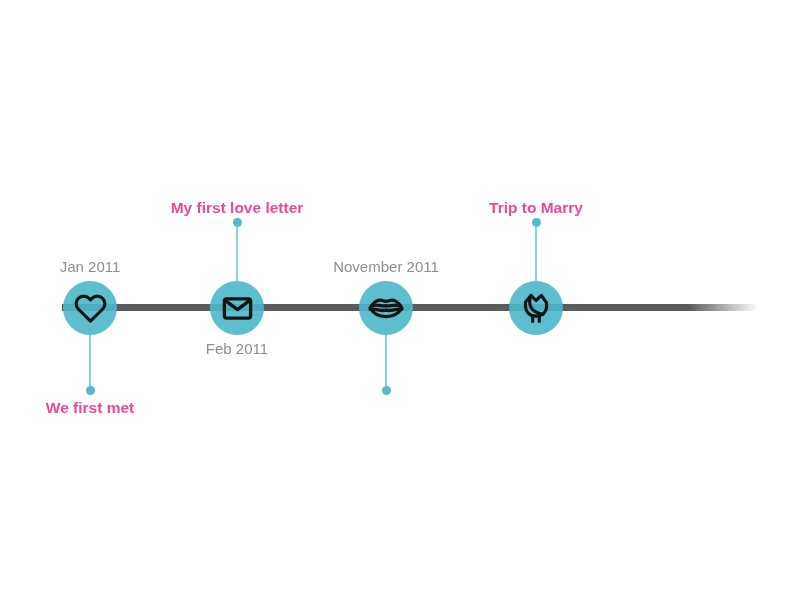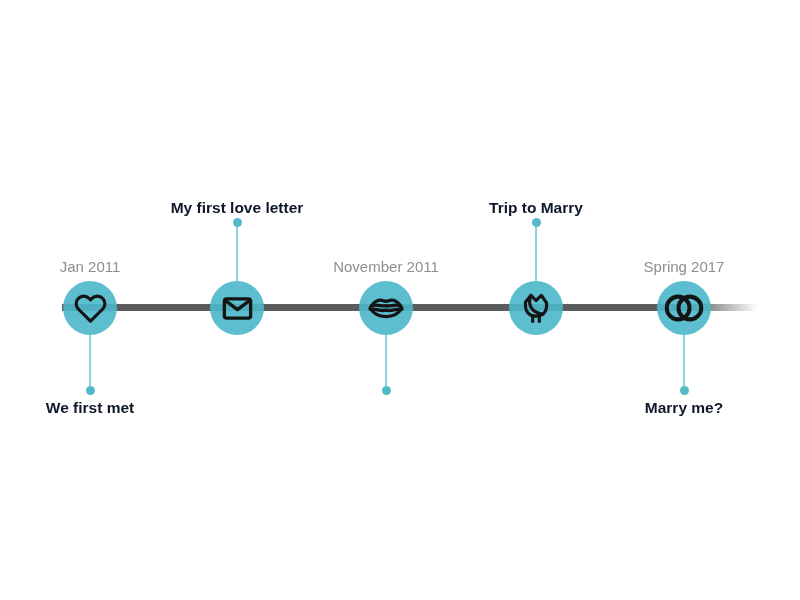--- a/index.html
+++ b/index.html
@@ -65,21 +65,21 @@
   .date.above { top: 258px; }
   .date.below { top: 340px; }
 
   .label {
     position: absolute;
     left: 0;
     width: 200px;
     text-align: center;
     font-size: 15.5px;
     font-weight: 700;
-    color: #0f172a;
+    color: #ec4899;
     white-space: nowrap;
     line-height: 20px;
   }
   .label.above { top: 198px; }
   .label.below { top: 398px; }
 
   .connector {
     position: absolute;
     left: 99px;
     width: 2px;
@@ -125,20 +125,21 @@
     <div class="end-dot top"></div>
     <div class="connector up"></div>
     <div class="node-circle">
       <span>
         <svg width="35" height="35" viewBox="0 0 24 24" fill="none" stroke="#141414" stroke-width="2.3" stroke-linecap="round" stroke-linejoin="round">
           <rect x="3" y="5.4" width="18" height="13.2" rx="1.6"></rect>
           <path d="M3.8 6.6 L12 12.8 L20.2 6.6"></path>
         </svg>
       </span>
     </div>
+    <div class="date below">Feb 2011</div>
   </div>
 
   <div class="event e3">
     <div class="date above">November 2011</div>
     <div class="node-circle">
       <span>
         <svg width="38" height="38" viewBox="0 0 24 24" fill="none" stroke="#141414" stroke-width="2.1" stroke-linecap="round" stroke-linejoin="round">
           <path d="M2 12 C4.3 7.6 7.6 6.4 10.2 7.4 Q12 8.1 13.8 7.4 C16.4 6.4 19.7 7.6 22 12 C19.5 16.4 15.7 17.4 12 17.4 C8.3 17.4 4.5 16.4 2 12 Z"></path>
           <path d="M3 10.6 C5.8 9.4 8.2 11.2 12 10.5 C15.8 11.2 18.2 9.4 21 10.6"></path>
           <path d="M2 12.8 C6 12.2 8 14.2 12 13.4 C16 14.2 18 12.2 22 12.8"></path>
@@ -158,28 +159,14 @@
         <svg width="36" height="36" viewBox="0 0 24 24" fill="none" stroke="#141414" stroke-width="2.1" stroke-linecap="round" stroke-linejoin="round">
           <path d="M5 8 L8.6 3.6 L12 7 L15.6 3.6 L19 8.6 C19.6 13.8 17.3 17.4 12 17.4 C7.1 17.4 4.4 14.2 5 8 Z"></path>
           <path d="M8.6 3.6 C6.6 9 7.8 14.6 16.6 16.2"></path>
           <path d="M9.8 17.4 L9.8 21"></path>
           <path d="M14.2 17.4 L14.2 21"></path>
         </svg>
       </span>
     </div>
   </div>
 
-  <div class="event e5">
-    <div class="date above">Spring 2017</div>
-    <div class="node-circle">
-      <span>
-        <svg width="44" height="44" viewBox="0 0 24 24" fill="none" stroke="#141414" stroke-width="2.2" stroke-linecap="round" stroke-linejoin="round">
-          <circle cx="8.8" cy="12" r="6.2"></circle>
-          <circle cx="15.2" cy="12" r="6.2"></circle>
-        </svg>
-      </span>
-    </div>
-    <div class="connector down"></div>
-    <div class="end-dot bottom"></div>
-    <div class="label below">Marry me?</div>
-  </div>
 
 </div>
 
 </body></html>

